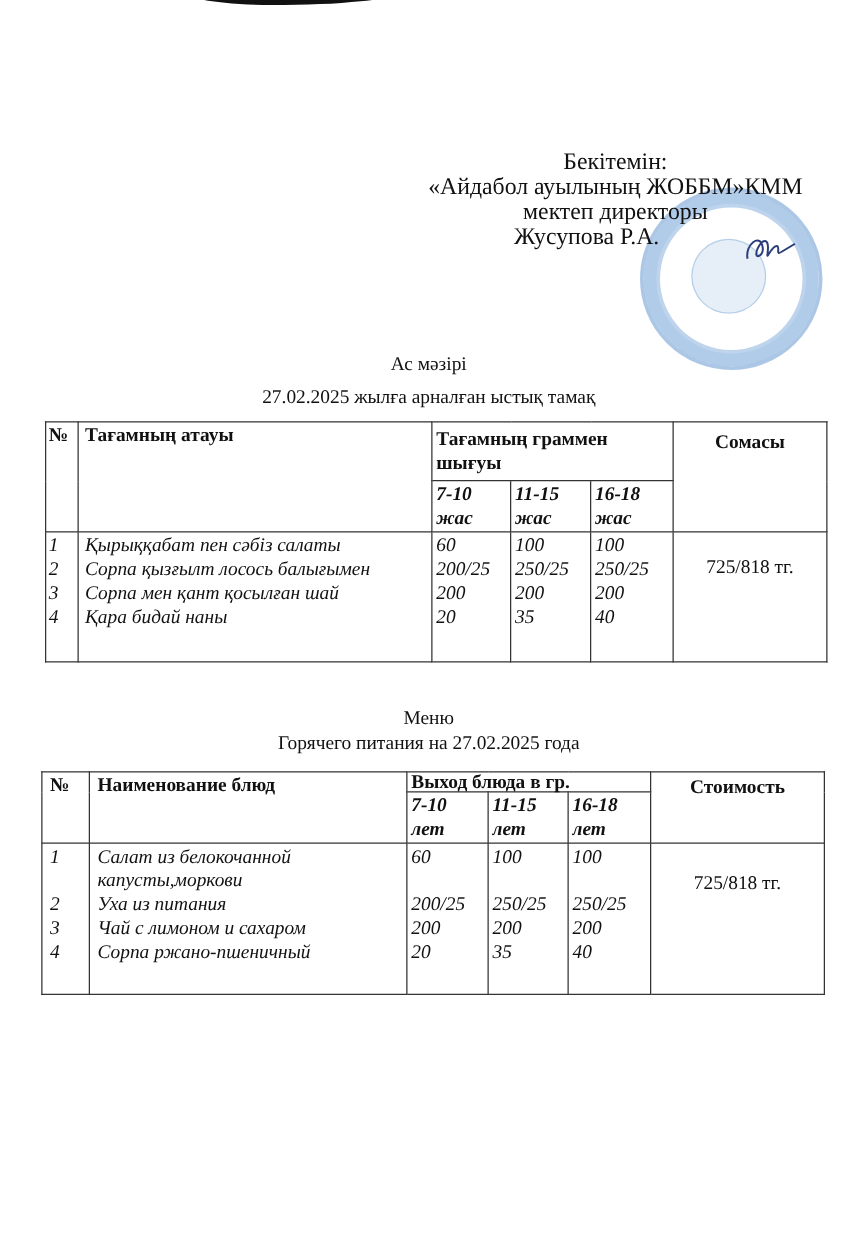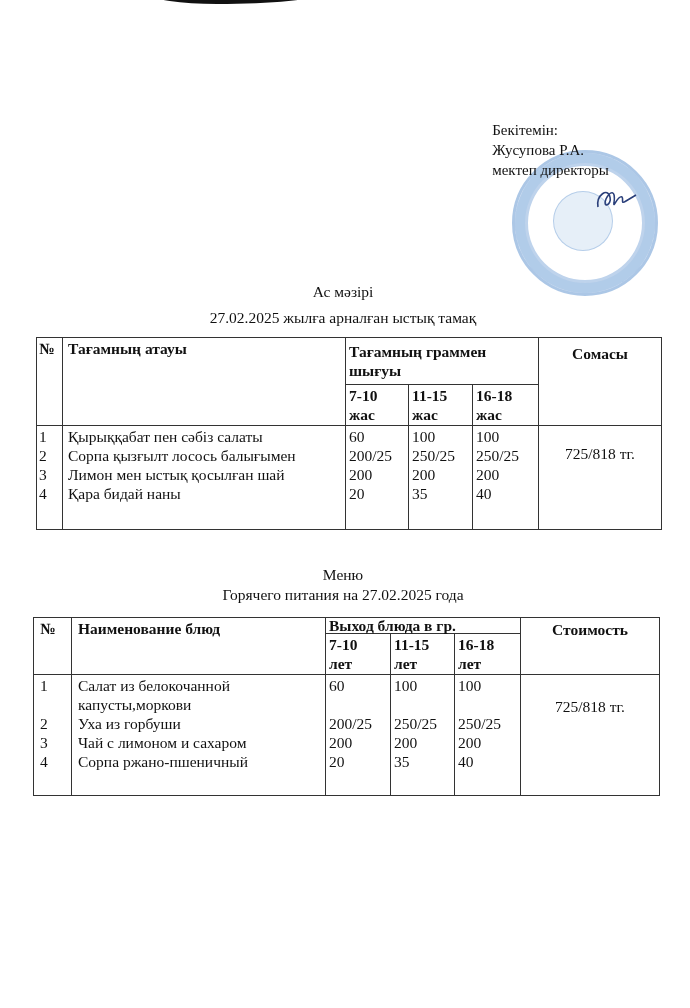--- a/index.html
+++ b/index.html
@@ -5,22 +5,22 @@
     html, body { margin: 0; padding: 0; background: #ffffff; }
     body {
       width: 690px; height: 1008px; position: relative; overflow: hidden;
       font-family: "Liberation Serif", serif; color: #111;
     }
     .scan-mark {
       position: absolute; left: 150px; top: -6px; width: 168px; height: 10px;
       background: #111; border-radius: 0 0 60% 40% / 0 0 100% 100%;
     }
     .approval {
-      position: absolute; right: 60px; top: 120px; text-align: left;
-      font-size: 15px; line-height: 20px; z-index: 2;
+      position: absolute; right: 48px; top: 120px; text-align: center;
+      font-size: 19px; line-height: 20px; z-index: 2;
     }
     .approval div { white-space: nowrap; }
     .stamp {
       position: absolute; left: 512px; top: 150px; width: 140px; height: 140px;
       border-radius: 50%; border: 3px solid rgba(70,130,200,0.45);
       box-shadow: inset 0 0 0 10px rgba(120,170,220,0.18), inset 0 0 0 13px rgba(70,130,200,0.35);
       z-index: 1;
     }
     .stamp::after {
       content: ""; position: absolute; left: 38px; top: 38px; width: 58px; height: 58px;
@@ -35,21 +35,21 @@
     }
     table.menu {
       position: absolute; border-collapse: collapse; font-size: 15.5px; line-height: 19px;
     }
     table.menu td {
       border: 1.3px solid #333; vertical-align: top; padding: 1px 3px; text-align: left;
     }
     table.menu .hdr { font-weight: bold; }
     table.menu .sum { text-align: center; vertical-align: top; padding-top: 18px; font-weight: normal; margin-left: 10px; }
     table.menu .sumhdr { text-align: center; font-weight: bold; padding-top: 6px; }
-    .stack div { white-space: nowrap; }
+    .stack div { white-space: nowrap; font-style: italic; }
     #t1 { left: 36px; top: 337px; width: 626px; }
     #t2 { left: 33px; top: 617px; width: 627px; }
     #t1 .c1 { width: 20px; } #t1 .c2 { width: 274px; } #t1 .c3 { width: 56px; }
     #t1 .c4 { width: 57px; } #t1 .c5 { width: 59px; }
     #t2 .c1 { width: 28px; } #t2 .c2 { width: 244px; } #t2 .c3 { width: 58px; }
     #t2 .c4 { width: 57px; } #t2 .c5 { width: 59px; }
     #t1 tr.h1 td { height: 41px; }
     #t1 tr.h2 td { height: 36px; }
     #t1 tr.body td { height: 84px; }
     #t2 tr.h1 td { height: 14px; }
@@ -61,22 +61,23 @@
 <body>
 
 <div class="scan-mark"></div>
 
 <div class="stamp"></div>
 <svg class="signature" viewBox="0 0 44 28">
   <path d="M4 22 C2 10, 14 2, 16 12 C18 20, 8 24, 12 14 C16 6, 22 4, 20 18 C19 24, 24 10, 28 12 C30 14, 26 20, 32 16 L42 10" fill="none" stroke="#2a3f7a" stroke-width="1.6"></path>
 </svg>
 <div class="approval">
   <div>Бекітемін:</div>
+  <div>«Айдабол ауылының ЖОББМ»КММ</div>
+  <div>мектеп директоры</div>
   <div style="padding-right:46px;">Жусупова Р.А.</div>
-  <div>мектеп директоры</div>
 </div>
 
 <div class="title" style="top:283px;">Ас мәзірі</div>
 <div class="title" style="top:309px;">27.02.2025 жылға арналған ыстық тамақ</div>
 
 <table class="menu" id="t1">
   <tbody>
       <tr class="h1">
     <td class="c1 hdr hdrnum" rowspan="2">№</td>
     <td class="c2 hdr" rowspan="2" style="padding-left:5px;">Тағамның атауы</td>
@@ -100,21 +101,21 @@
   <tr class="body">
     <td class="stack hdrnum">
       <div>1</div>
       <div>2</div>
       <div>3</div>
       <div>4</div>
     </td>
     <td class="stack" style="padding-left:5px;">
       <div>Қырыққабат пен сәбіз салаты</div>
       <div>Сорпа қызғылт лосось балығымен</div>
-      <div>Лимон мен ыстық қосылған шай</div>
+      <div>Сорпа мен қант қосылған шай</div>
       <div>Қара бидай наны</div>
     </td>
     <td class="stack">
       <div>60</div>
       <div>200/25</div>
       <div>200</div>
       <div>20</div>
     </td>
     <td class="stack">
       <div>100</div>
@@ -162,21 +163,21 @@
     <td class="stack" style="padding-left:6px;">
       <div>1</div>
       <div>&nbsp;</div>
       <div>2</div>
       <div>3</div>
       <div>4</div>
     </td>
     <td class="stack" style="padding-left:6px;">
       <div>Салат из белокочанной</div>
       <div>капусты,моркови</div>
-      <div>Уха из горбуши</div>
+      <div>Уха из питания</div>
       <div>Чай с лимоном и сахаром</div>
       <div>Сорпа ржано-пшеничный</div>
     </td>
     <td class="stack">
       <div>60</div>
       <div>&nbsp;</div>
       <div>200/25</div>
       <div>200</div>
       <div>20</div>
     </td>

